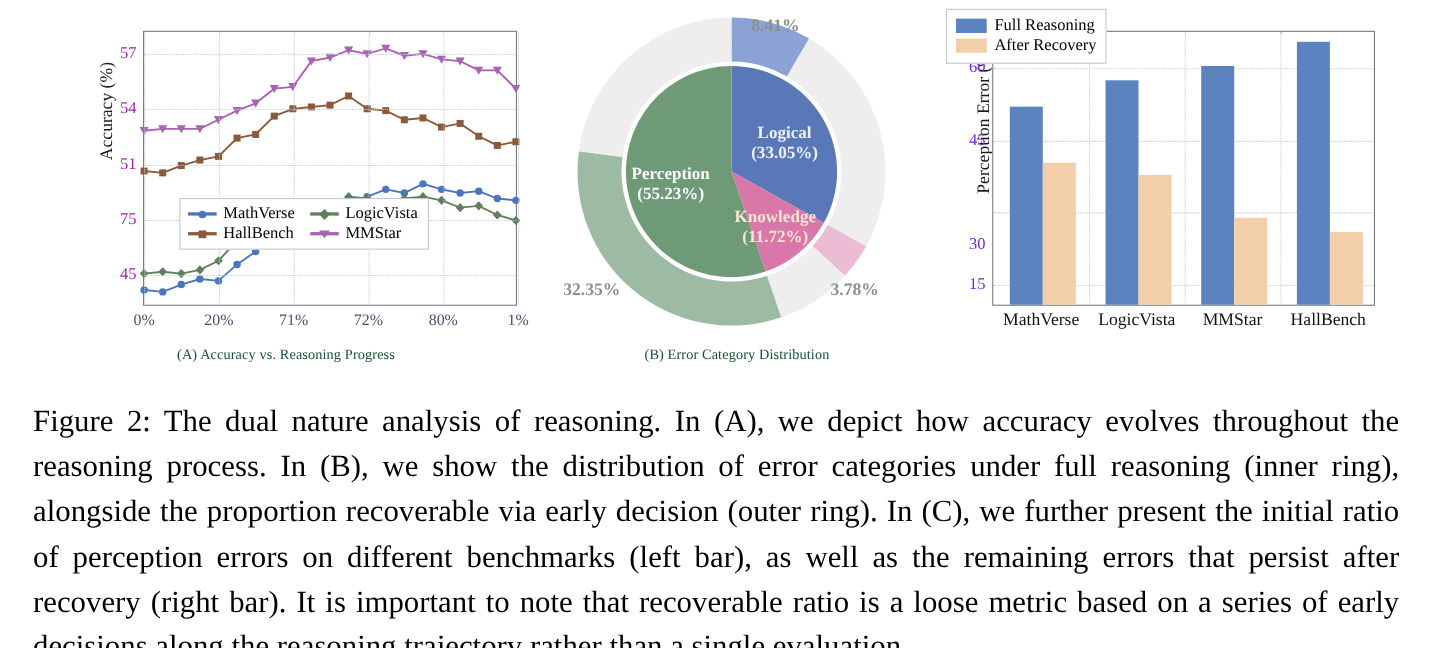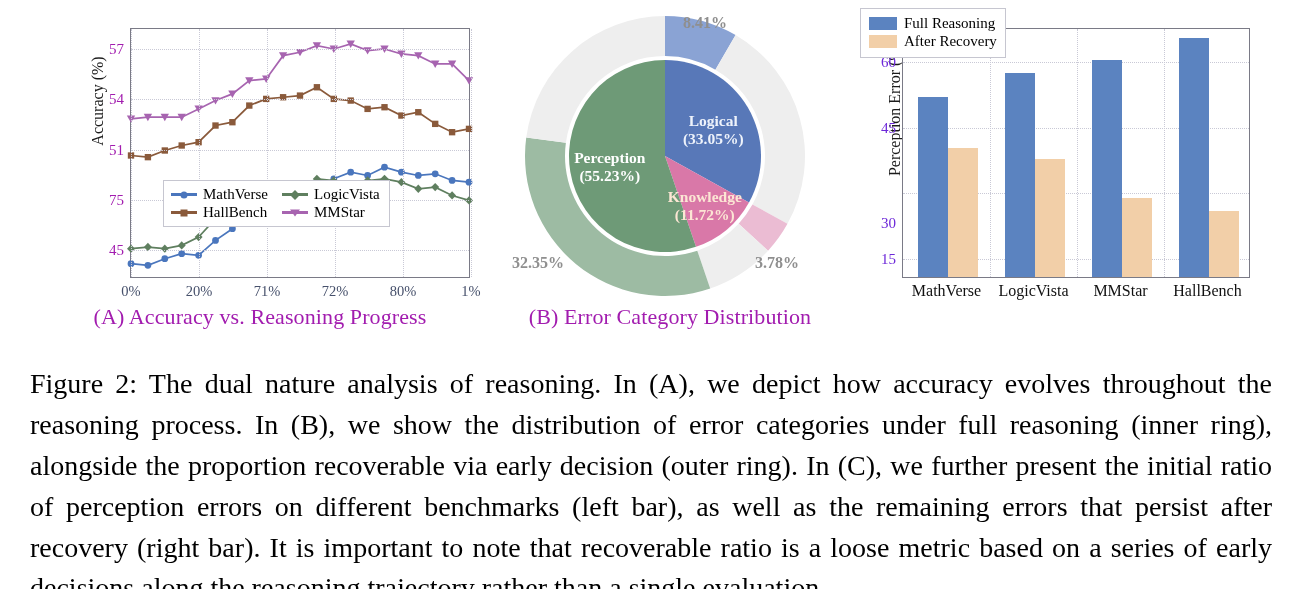--- a/index.html
+++ b/index.html
@@ -12,22 +12,22 @@
 
   
   .panels{position:absolute;left:0;top:0;width:1300px;height:352px;}
   .panel{position:absolute;top:0;height:352px;}
   #panel-a{left:30px;width:460px;}
   #panel-b{left:490px;width:360px;}
   #panel-c{left:850px;width:430px;}
 
   .panel-caption{
     position:absolute;bottom:22px;left:0;width:100%;
-    text-align:center;font-size:22px;font-family:"Liberation Serif",serif;
-    color:#a21caf;letter-spacing:.1px;
+    text-align:center;font-size:13px;font-family:"Liberation Serif",serif;
+    color:#14532d;letter-spacing:.1px;
   }
 
   
   .a-wrap{position:absolute;left:0;top:0;width:460px;height:310px;}
   .a-ylabel{
     position:absolute;left:-12px;top:92px;width:160px;
     transform:rotate(-90deg);transform-origin:center center;
     text-align:center;font-size:16px;color:#1b1b1b;
   }
   .a-plot{

